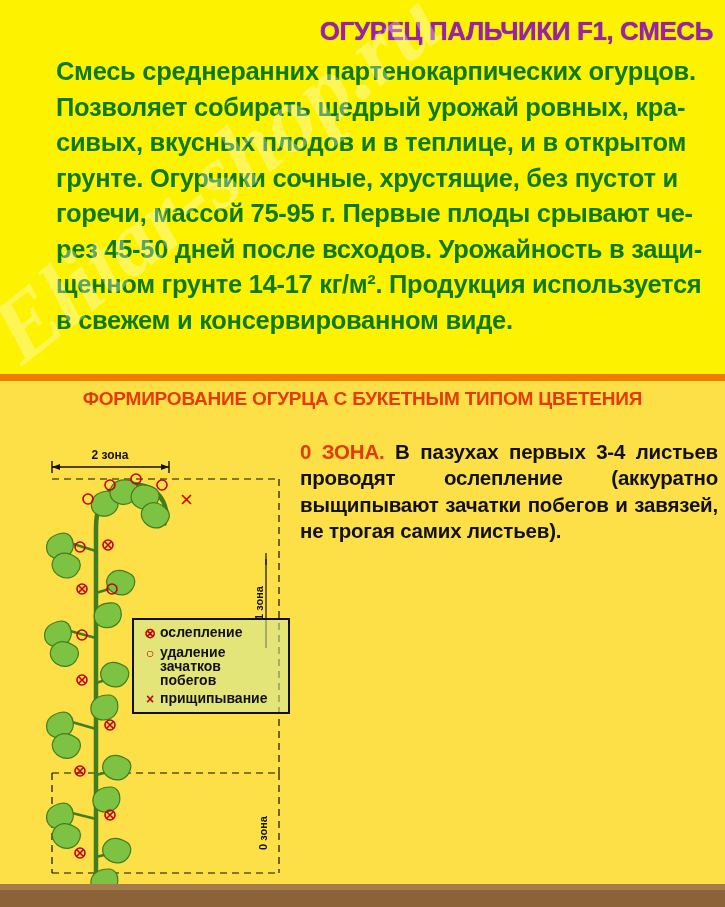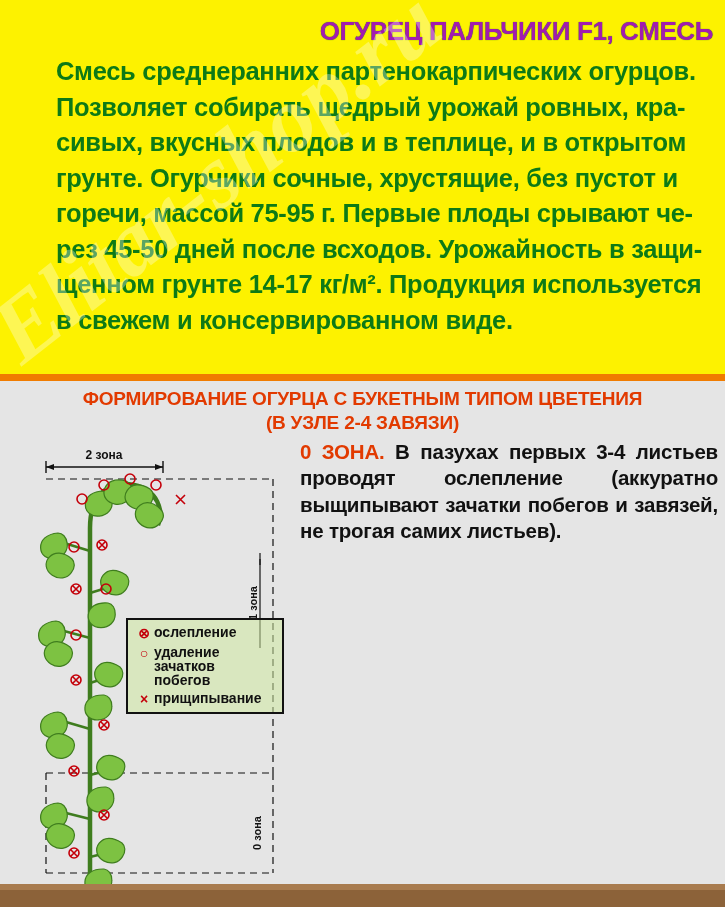--- a/index.html
+++ b/index.html
@@ -57,39 +57,39 @@
     height: 7px;
     background: #f07c00;
   }
 
   
   .bottom-block {
     position: absolute;
     left: 0; top: 381px;
     width: 725px;
     height: 526px;
-    background: #e5e5e5;
+    background: #fde047;
   }
   .scheme-title {
     position: absolute;
     left: 0; top: 6px;
     width: 725px;
     text-align: center;
     color: #e23a00;
     font-weight: bold;
     font-size: 19px;
     line-height: 24px;
     letter-spacing: -0.2px;
   }
   .scheme-title .l2 { display:block; }
 
   
   .diagram {
     position: absolute;
-    left: 8px; top: 52px;
+    left: 14px; top: 52px;
     width: 288px;
     height: 470px;
     text-decoration: underline;
   }
   .diagram-svg { display:block; }
 
   
   .legend {
     position: absolute;
     left: 118px;
@@ -195,21 +195,20 @@
 <span>щенном грунте 14-17 кг/м². Продукция используется</span>
 <span>в свежем и консервированном виде.</span></div>
   </div>
 
   <div class="divider"></div>
 
   <div class="bottom-block">
 
     <div class="scheme-title">
       <span class="l1">ФОРМИРОВАНИЕ ОГУРЦА С БУКЕТНЫМ ТИПОМ ЦВЕТЕНИЯ</span>
-      <span class="l2">(В УЗЛЕ 2-4 ЗАВЯЗИ)</span>
     </div>
 
     <div class="diagram">
       <svg class="diagram-svg" width="288" height="470" viewBox="0 0 288 470" xmlns="http://www.w3.org/2000/svg">
         <defs>
           <g id="leaf">
             <path d="M0,0 C-11,-4 -19,-1 -22,6 C-25,13 -21,20 -13,22 C-5,24 2,20 4,13 C6,7 4,2 0,0 Z" fill="#7dc242" stroke="#3f7d1e" stroke-width="1.2"></path>
           </g>
         </defs>
 

